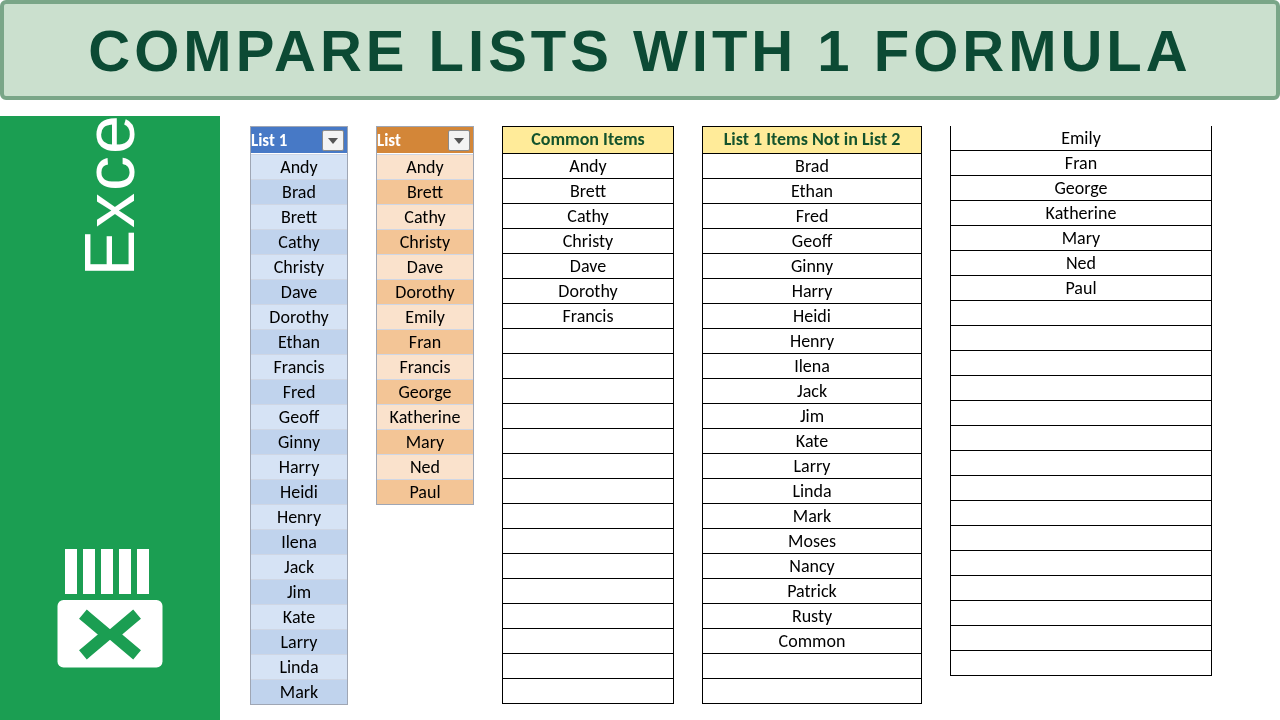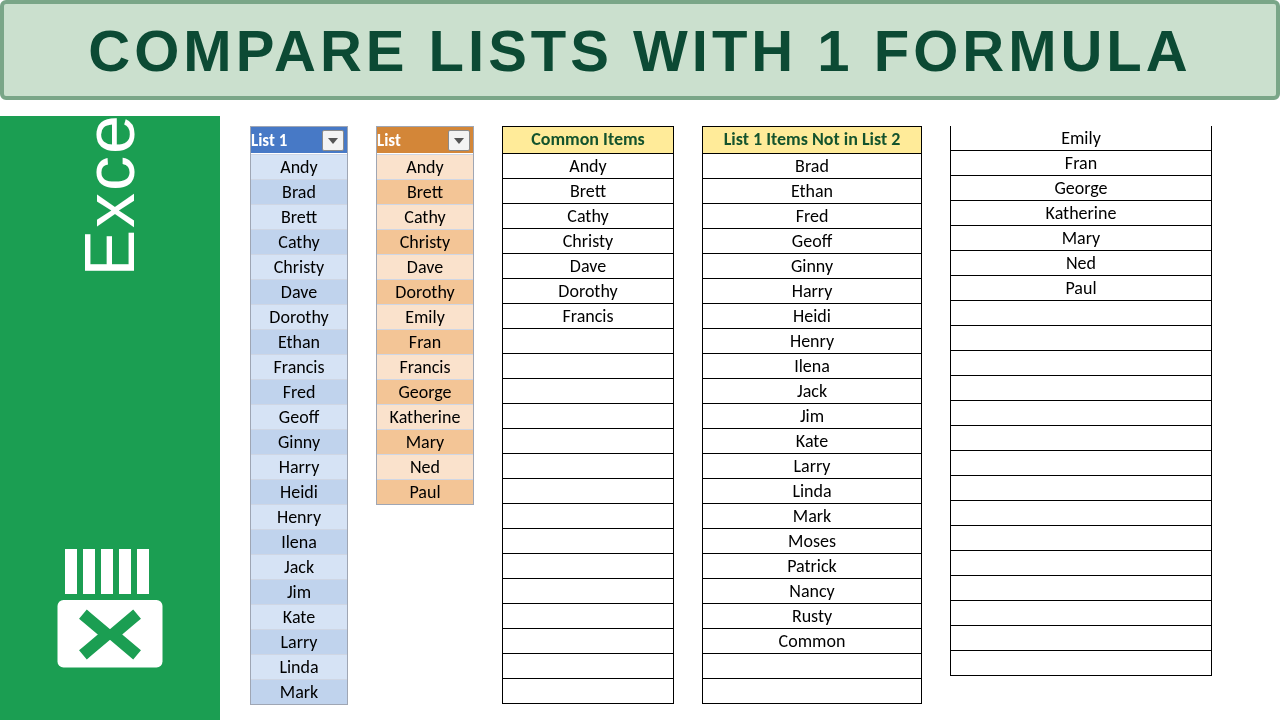--- a/index.html
+++ b/index.html
@@ -172,22 +172,22 @@
           <div class="cell">Heidi</div>
           <div class="cell">Henry</div>
           <div class="cell">Ilena</div>
           <div class="cell">Jack</div>
           <div class="cell">Jim</div>
           <div class="cell">Kate</div>
           <div class="cell">Larry</div>
           <div class="cell">Linda</div>
           <div class="cell">Mark</div>
           <div class="cell">Moses</div>
+          <div class="cell">Nancy</div>
           <div class="cell">Patrick</div>
-          <div class="cell">Nancy</div>
           <div class="cell">Rusty</div>
           <div class="cell">Common</div>
           <div class="cell"></div>
           <div class="cell"></div>
         </div>
     </div>
 
     <div class="col col-not21">
       <div id="not21-body">
           <div class="cell">Emily</div>

